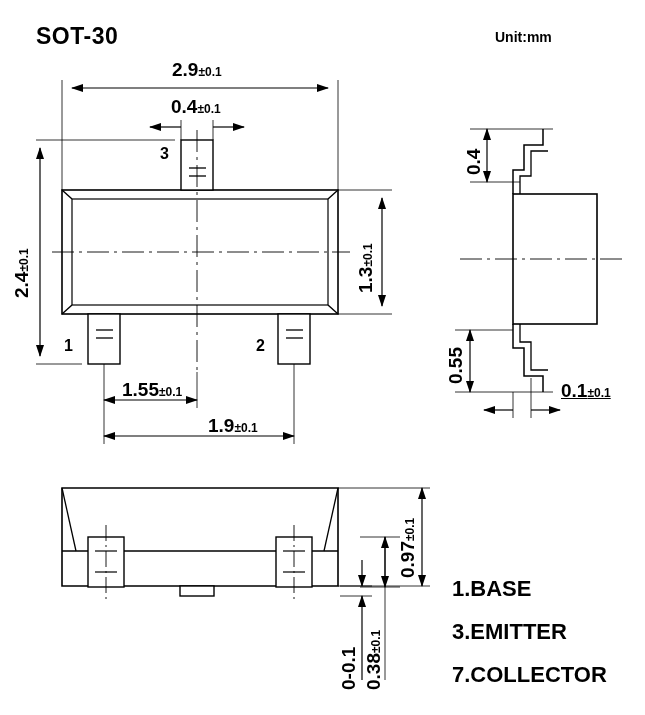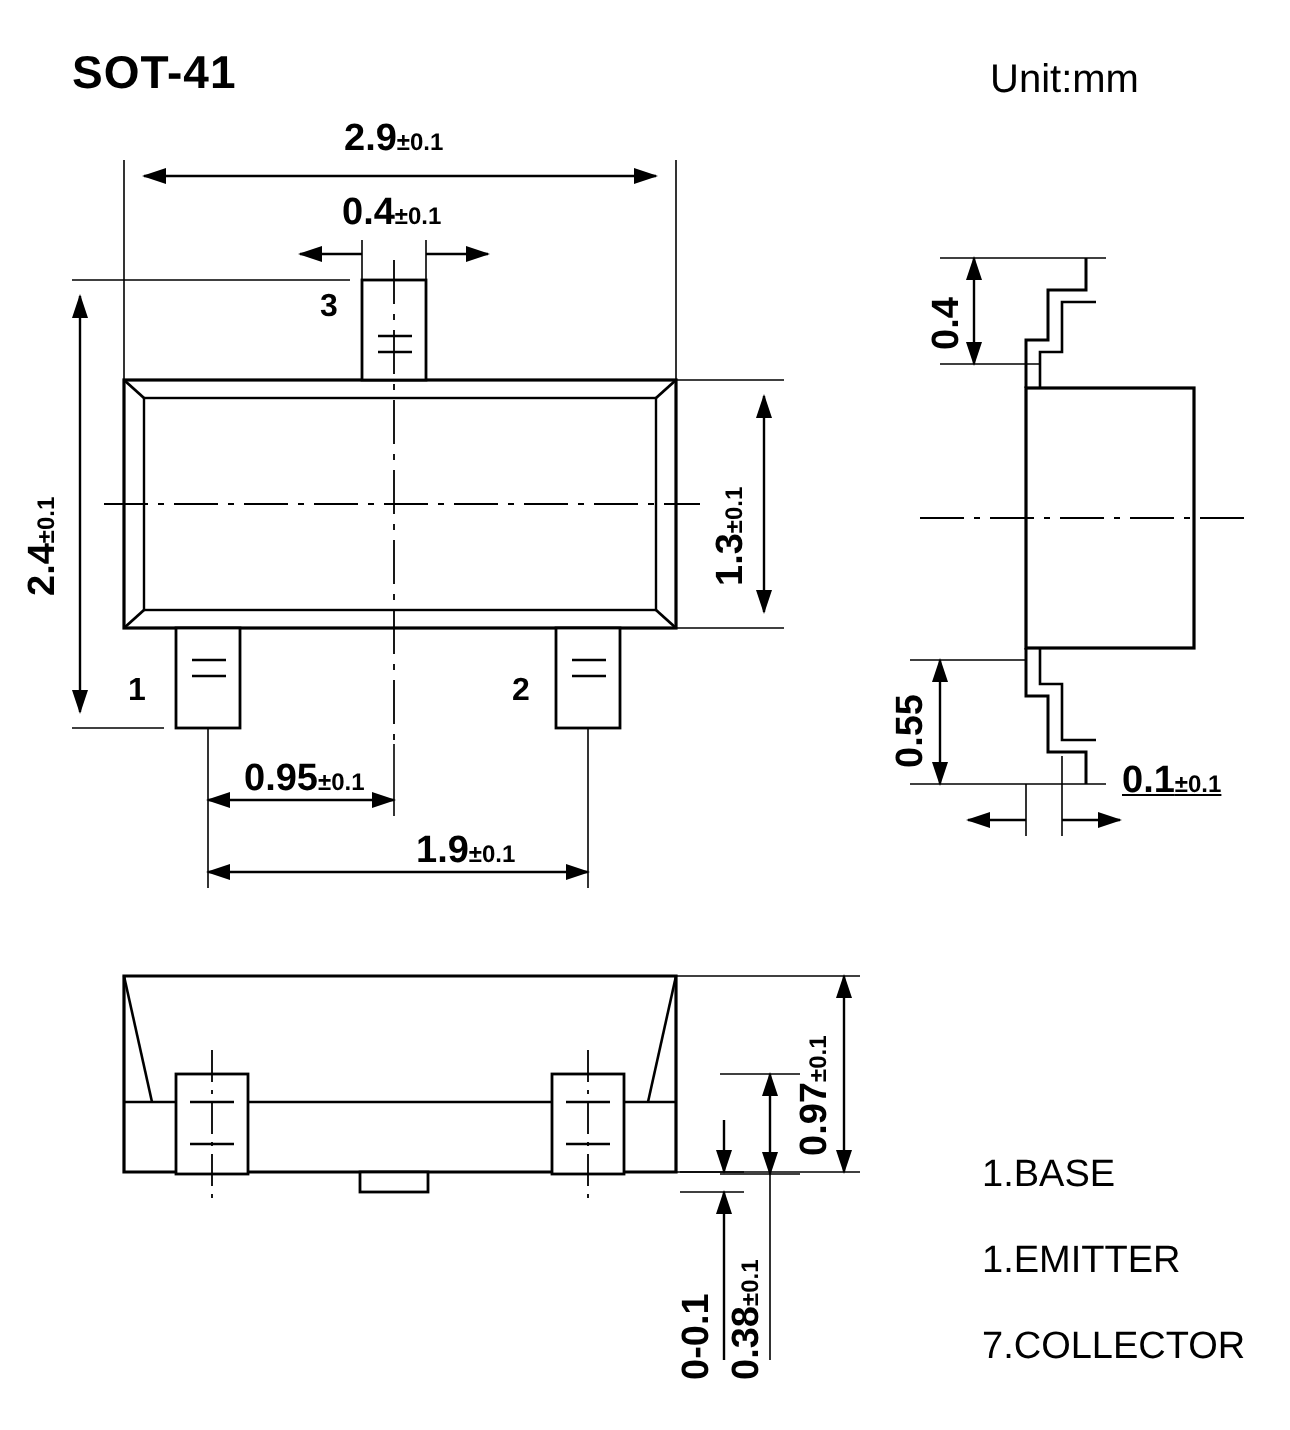--- a/index.html
+++ b/index.html
@@ -27,40 +27,39 @@
     font-family: "Liberation Sans", sans-serif;
     color: #000;
     line-height: 1;
   }
   .title {
     font-size: 23px;
     font-weight: bold;
     letter-spacing: 0.5px;
   }
   .unit {
-    font-size: 20px;
-    font-weight: normal;
+    font-size: 14px;
+    font-weight: bold;
   }
   .dim {
     font-size: 19px;
     font-weight: bold;
   }
   .tol {
     font-size: 12px;
     font-weight: bold;
     vertical-align: baseline;
   }
   .pin {
     font-size: 16px;
     font-weight: bold;
   }
   .legend {
-    font-size: 19px;
-    font-weight: normal;
-    margin-left: 39px;
+    font-size: 22px;
+    font-weight: bold;
   }
   .rot90 {
     transform-origin: 0 0;
     transform: rotate(-90deg);
   }
   svg { position:absolute; left:0; top:0; }
 </style>
 </head>
 <body>
 
@@ -179,42 +178,42 @@
       <line x1="385" y1="537" x2="385" y2="680" stroke-width="0.8"></line>
       <line x1="385" y1="537" x2="385" y2="587" stroke-width="1.2" marker-start="url(#arrStart)" marker-end="url(#arrEnd)"></line>
 
       <line x1="340" y1="586" x2="372" y2="586" stroke-width="0.8"></line>
       <line x1="340" y1="596" x2="372" y2="596" stroke-width="0.8"></line>
       <line x1="362" y1="560" x2="362" y2="586" stroke-width="1.2" marker-end="url(#arrEnd)"></line>
       <line x1="362" y1="596" x2="362" y2="680" stroke-width="1.2" marker-start="url(#arrStart)"></line>
     </g>
   </svg>
 
-  <div class="lbl title" style="left:36px; top:25px;">SOT-41</div>
+  <div class="lbl title" style="left:36px; top:25px;">SOT-30</div>
 
   <div class="lbl unit" style="left:495px; top:30px;">Unit:mm</div>
 
   <div class="lbl" style="left:172px; top:60px;">
     <span class="dim">2.9</span><span class="tol">±0.1</span>
   </div>
 
   <div class="lbl" style="left:171px; top:97px;">
     <span class="dim">0.4</span><span class="tol">±0.1</span>
   </div>
 
   <div class="lbl rot90" style="left:12px; top:298px;">
     <span class="dim">2.4</span><span class="tol">±0.1</span>
   </div>
 
   <div class="lbl rot90" style="left:356px; top:293px;">
     <span class="dim">1.3</span><span class="tol">±0.1</span>
   </div>
 
   <div class="lbl" style="left:122px; top:380px;">
-    <span class="dim">0.95</span><span class="tol">±0.1</span>
+    <span class="dim">1.55</span><span class="tol">±0.1</span>
   </div>
 
   <div class="lbl" style="left:168px; top:416px;margin-left:40px;">
     <span class="dim">1.9</span><span class="tol">±0.1</span>
   </div>
 
   <div class="lbl pin" style="left:64px; top:338px;">1</div>
   <div class="lbl pin" style="left:256px; top:338px;">2</div>
   <div class="lbl pin" style="left:160px; top:146px;">3</div>
 
@@ -236,16 +235,16 @@
 
   <div class="lbl rot90" style="left:339px; top:690px;">
     <span class="dim">0-0.1</span><span class="tol"></span>
   </div>
 
   <div class="lbl rot90" style="left:364px; top:690px;">
     <span class="dim">0.38</span><span class="tol">±0.1</span>
   </div>
 
   <div class="lbl legend" style="left:452px; top:578px;">1.BASE</div>
-  <div class="lbl legend" style="left:452px; top:621px;">1.EMITTER</div>
+  <div class="lbl legend" style="left:452px; top:621px;">3.EMITTER</div>
   <div class="lbl legend" style="left:452px; top:664px;">7.COLLECTOR</div>
 
 </div>
 
 </body></html>

